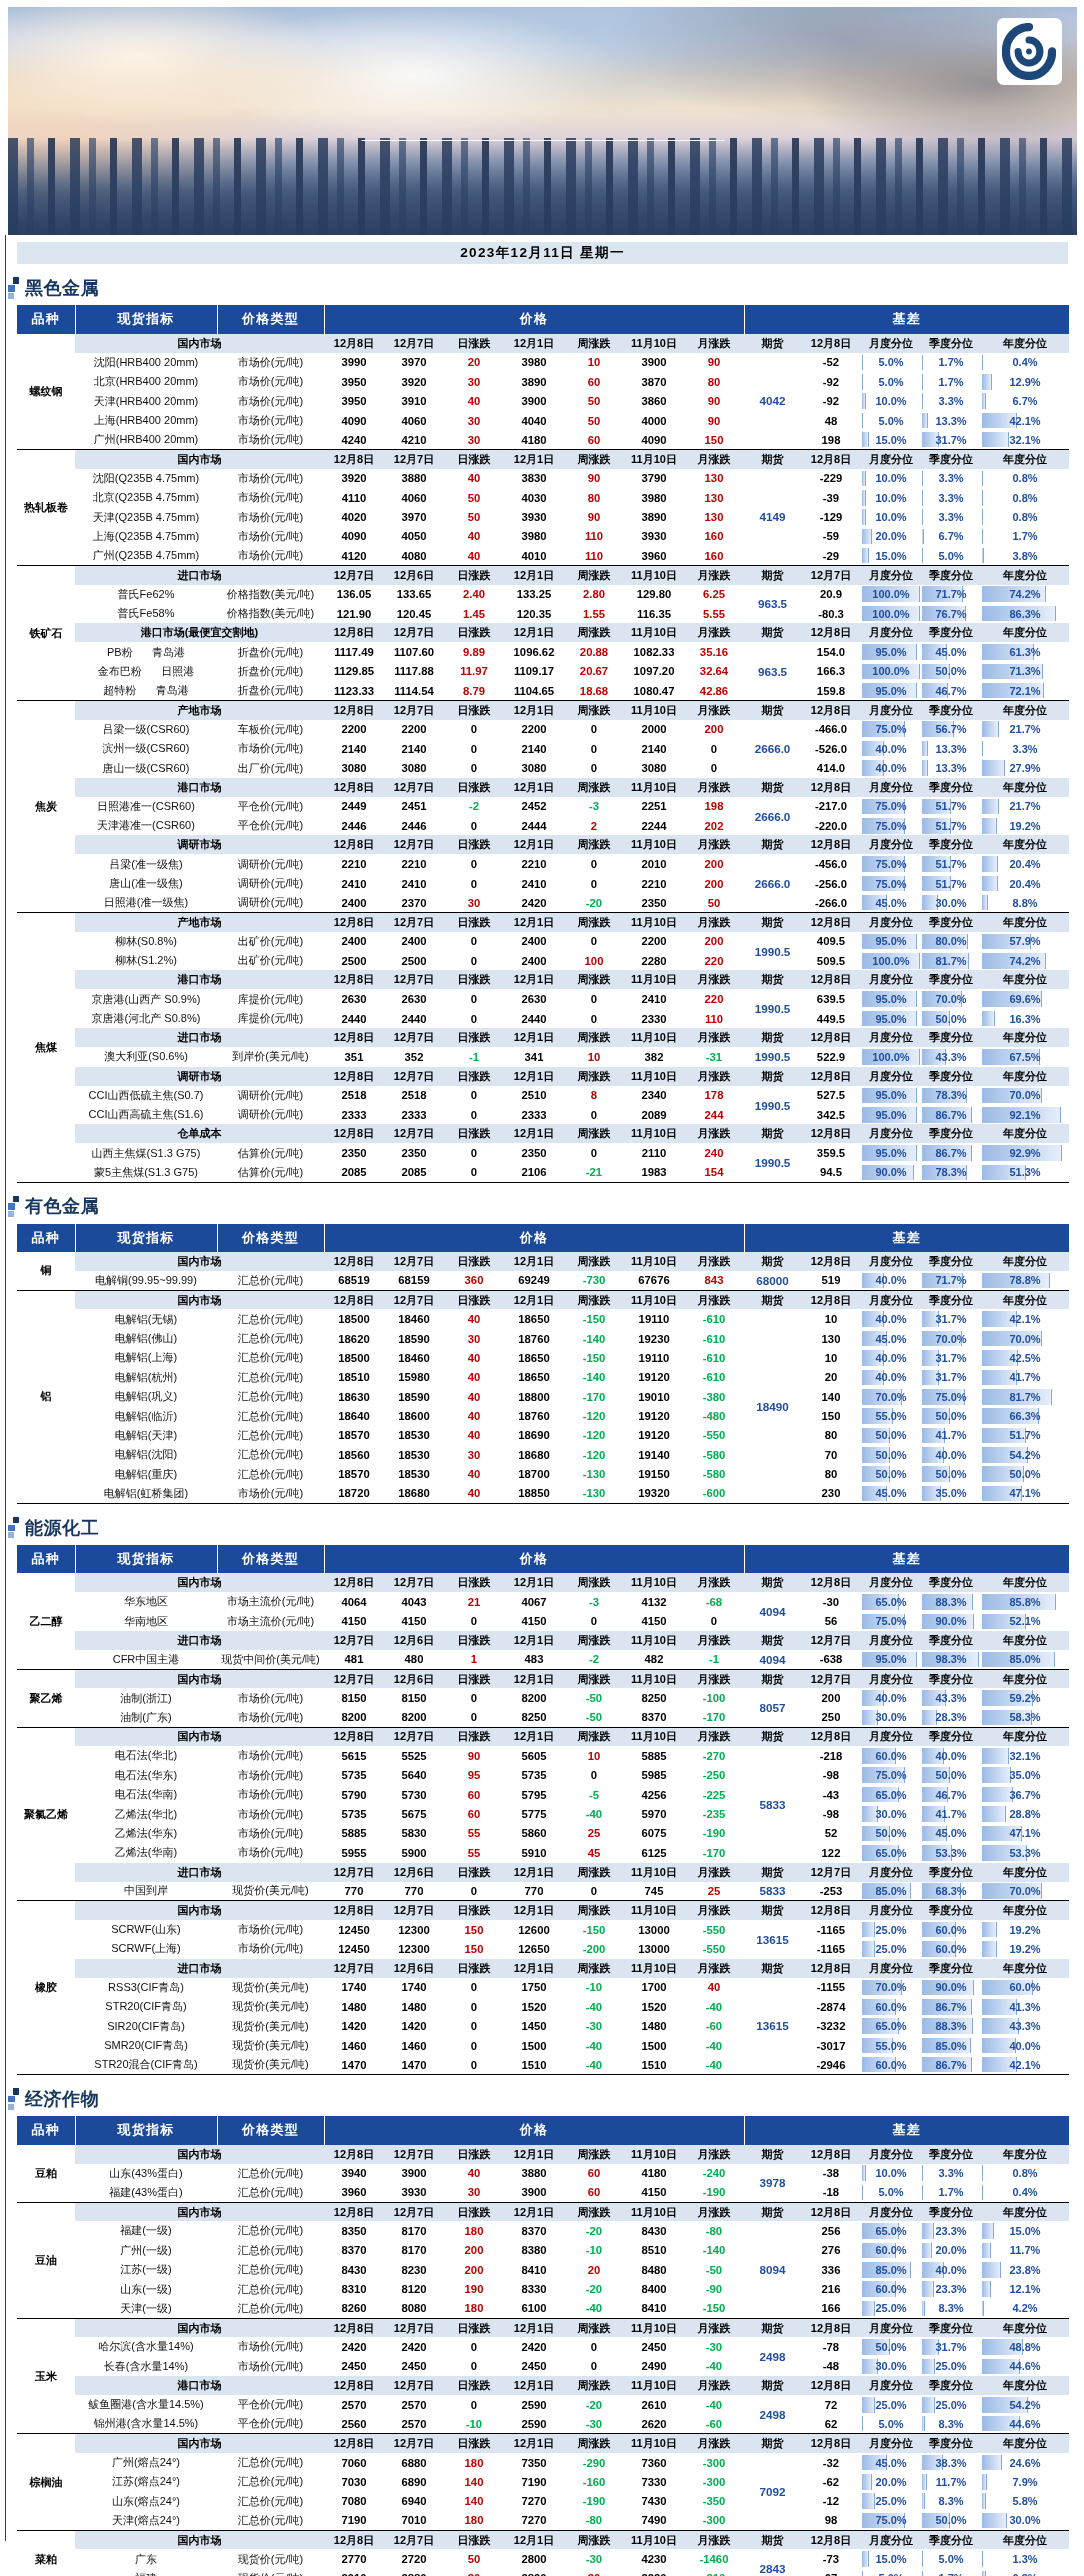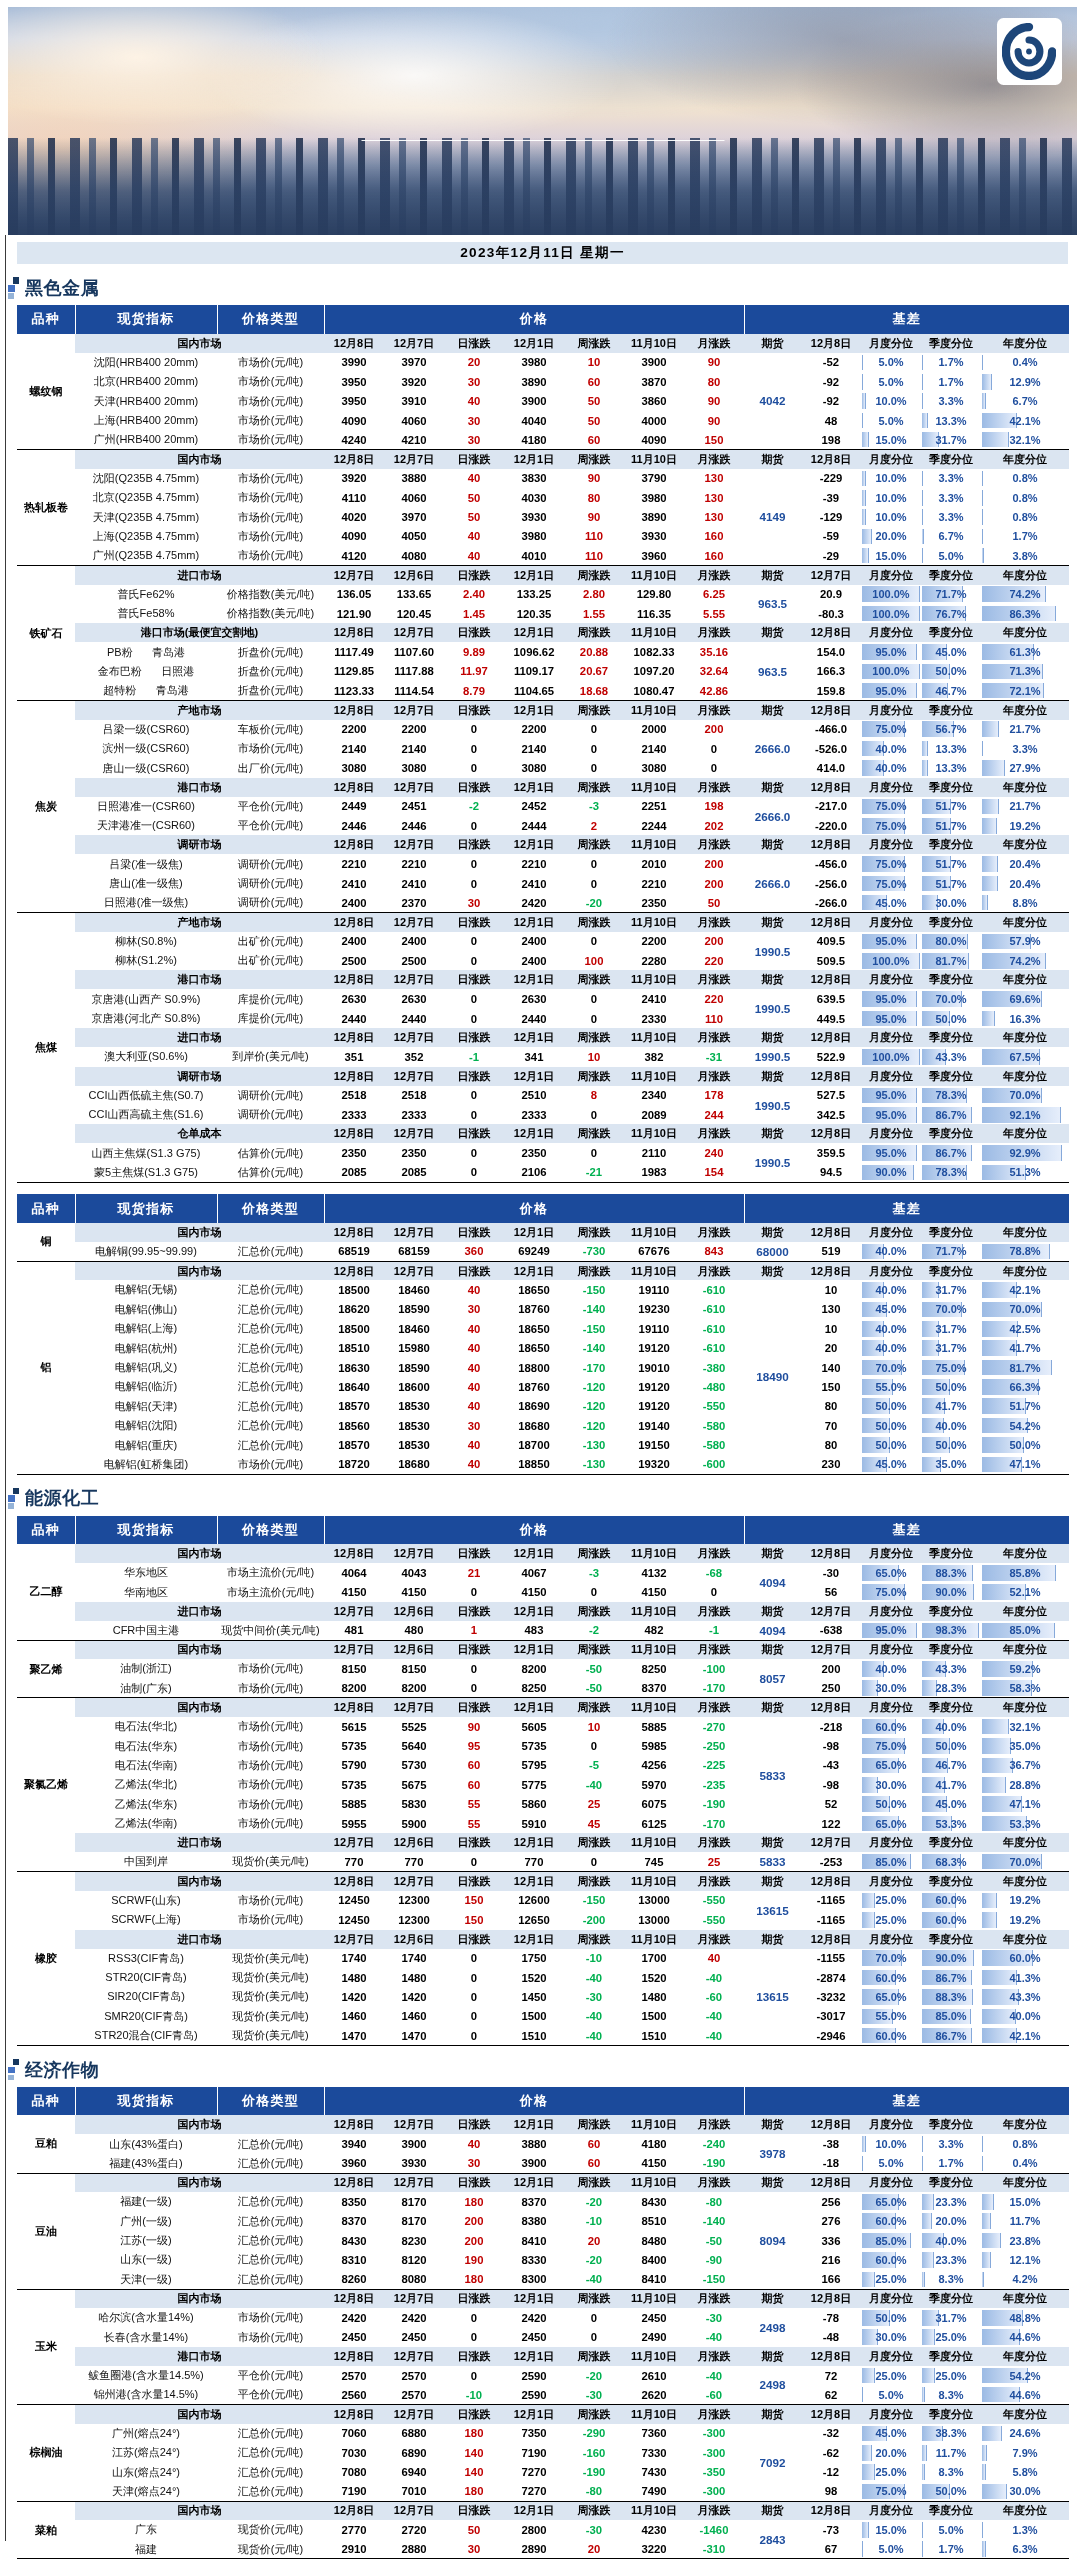--- a/index.html
+++ b/index.html
@@ -819,20 +819,28 @@
             <td class="num up">154</td>
             <td class="num basis">94.5</td>
             <td class="pct"><div class="bar" style="width: calc(90% - 1.9px);"></div><span class="ptx">90.0%</span></td>
             <td class="pct"><div class="bar" style="width: calc(78.3% - 1.9px);"></div><span class="ptx">78.3%</span></td>
             <td class="pct"><div class="bar" style="width: calc(51.3% - 1.9px);"></div><span class="ptx">51.3%</span></td>
           </tr>
         </tbody>
       </table>
     </section>
     <section class="section">
+      <div class="sec-head">
+        <span class="bullets">
+          <i class="b1"></i>
+          <i class="b2"></i>
+          <i class="b3"></i>
+        </span>
+        <span class="sec-title">有色金属</span>
+      </div>
       <table class="rpt">
         <colgroup>
           <col style="width: 58px;">
           <col style="width: 142px;">
           <col style="width: 107px;">
           <col style="width: 60px;">
           <col style="width: 60px;">
           <col style="width: 60px;">
           <col style="width: 60px;">
           <col style="width: 60px;">
@@ -1657,21 +1665,21 @@
             <td class="pct"><div class="bar" style="width: calc(60% - 1.9px);"></div><span class="ptx">60.0%</span></td>
             <td class="pct"><div class="bar" style="width: calc(23.3% - 1.9px);"></div><span class="ptx">23.3%</span></td>
             <td class="pct"><div class="bar" style="width: calc(12.1% - 1.9px);"></div><span class="ptx">12.1%</span></td>
           </tr>
           <tr class="data">
             <td class="ind">天津(一级)</td>
             <td class="typ">汇总价(元/吨)</td>
             <td class="num">8260</td>
             <td class="num">8080</td>
             <td class="num up">180</td>
-            <td class="num">8300</td>
+            <td class="num">6100</td>
             <td class="num dn">-40</td>
             <td class="num">8410</td>
             <td class="num dn">-150</td>
             <td class="num basis">166</td>
             <td class="pct"><div class="bar" style="width: calc(25% - 1.9px);"></div><span class="ptx">25.0%</span></td>
             <td class="pct"><div class="bar" style="width: calc(8.3% - 1.9px);"></div><span class="ptx">8.3%</span></td>
             <td class="pct"><div class="bar" style="width: calc(4.2% - 1.9px);"></div><span class="ptx">4.2%</span></td>
           </tr>
           <tr class="sub gsep">
             <td class="variety" rowspan="6">玉米</td>

